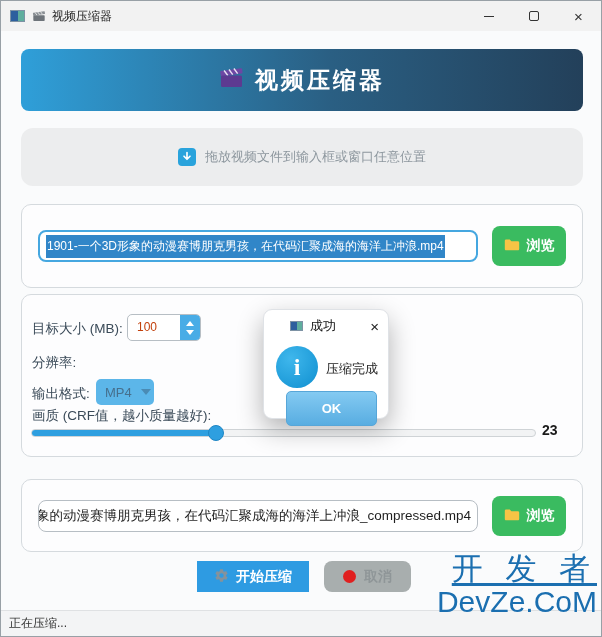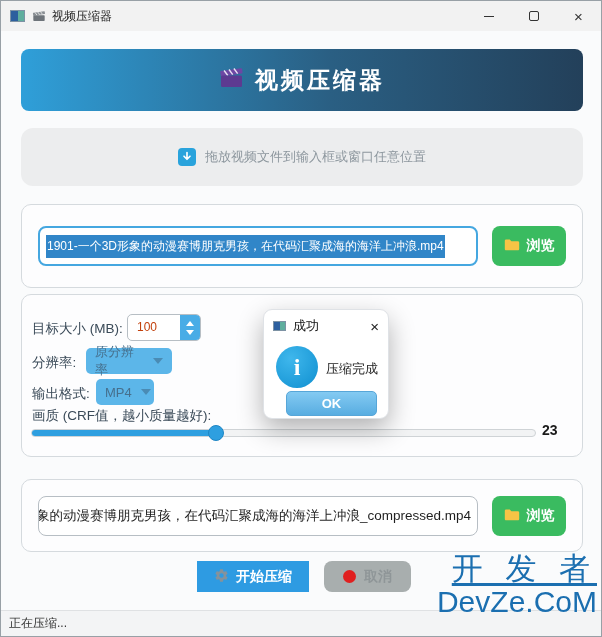--- a/index.html
+++ b/index.html
@@ -36,21 +36,21 @@
              display:flex; align-items:center; justify-content:center; }
 
   
   .group { position:absolute; left:20px; width:562px; background:#fdfdfe;
            border:1px solid #d5dade; border-radius:10px; }
   .g-input  { top:203px; height:84px; }
   .g-set    { top:293px; height:163px; }
   .g-output { top:478px; height:73px; }
 
   .file-row { display:flex; align-items:center; height:100%; padding:0 16px; gap:14px; }
-  .file-input { flex:1; height:40px; background:#fff; border:1px solid #b7bec4; border-radius:8px;
+  .file-input { flex:1; height:32px; background:#fff; border:1px solid #b7bec4; border-radius:8px;
                 padding:0 6px; display:flex; align-items:center; overflow:hidden;
                 white-space:nowrap; }
   .file-input.focused { border:2px solid #45a7e0; }
   .sel-text { background:#3186c8; color:#fff; font-size:12px; padding:3px 1px; white-space:nowrap; }
   .plain-text { color:#1f1f1f; font-size:13.5px; white-space:nowrap; }
   .clip-right { justify-content:flex-end; }
   .browse-btn { width:74px; height:40px; background:#3abb60; border-radius:8px; border:none;
                 color:#fff; font-weight:bold; font-size:14px; display:flex; align-items:center;
                 justify-content:center; gap:7px; cursor:pointer; }
 
@@ -79,32 +79,32 @@
                  border-radius:4px; }
   .slider-thumb { position:absolute; top:-5px; width:16px; height:16px; border-radius:50%;
                   background:#2e9fe0; border:1px solid #1f86c4; margin-left:-8px; cursor:pointer; }
   .crf-value { position:absolute; left:520px; top:127px; font-size:14px; font-weight:bold;
                color:#1a1a1a; }
 
   
   .dialog { position:absolute; left:262px; top:308px; width:126px; height:110px; background:#fff;
             border:1px solid #dfe2e6; border-radius:9px; box-shadow:0 10px 26px rgba(0,0,0,.3);
             z-index:40; }
-  .dlg-titlebar { display:flex; align-items:center; padding:7px 9px 0 9px; }
+  .dlg-titlebar { display:flex; align-items:center; padding:7px 9px 0 26px; }
   .dlg-icon { width:13px; height:10px; border:1px solid #7d92a4;
               background:linear-gradient(90deg,#2d5f9e 55%, #5fae9e 55%); }
   .dlg-title { font-size:13px; color:#111; margin-left:7px; }
   .dlg-close { margin-left:auto; font-size:15px; color:#222; cursor:pointer; line-height:1; }
   .info-circle { position:absolute; left:12px; top:36px; width:42px; height:42px; border-radius:50%;
                  background:radial-gradient(circle at 35% 30%, #3fb7ec, #0f8fd0);
                  color:#fff; display:flex; align-items:center; justify-content:center;
                  font-family:"Liberation Serif","DejaVu Serif",serif;
                  font-size:24px; font-weight:bold; }
   .dlg-msg { position:absolute; left:62px; top:50px; font-size:13px; color:#222; }
-  .ok-btn { position:absolute; left:22px; top:81px; width:91px; height:25px; border-radius:5px;
+  .ok-btn { position:absolute; left:22px; top:81px; width:91px; height:35px; border-radius:5px;
             background:linear-gradient(#84caf2,#58ade1); border:1px solid #57a6d8; color:#fff;
             font-size:13px; font-weight:bold; cursor:pointer; }
 
   
   .start-btn { position:absolute; left:196px; top:560px; width:112px; height:31px;
                background:#2e9be2; border:none; border-radius:0; color:#fff; font-weight:bold;
                font-size:14px; display:flex; align-items:center; justify-content:center; gap:7px;
                cursor:pointer; }
   .cancel-btn { position:absolute; left:323px; top:560px; width:87px; height:31px;
                 background:#a8aeae; border:none; border-radius:8px; color:#8f9698; font-weight:bold;
@@ -196,24 +196,20 @@
     <span class="set-label" style="left:10px; top:25px;">目标大小 (MB):</span>
     <div class="spin-box">
       <span class="spin-val">100</span>
       <span class="spinner">
         <span class="tri-up"></span>
         <span class="tri-down"></span>
       </span>
     </div>
 
     <span class="set-label" style="left:10px; top:59px;">分辨率:</span>
-    <div class="dropdown dd-res">
-      <span class="dd-text">原分辨率</span>
-      <span class="dd-arrow"></span>
-    </div>
 
     <span class="set-label" style="left:10px; top:90px;">输出格式:</span>
     <div class="dropdown dd-fmt">
       <span class="dd-text">MP4</span>
       <span class="dd-arrow"></span>
     </div>
 
     <span class="set-label" style="left:10px; top:112px;">画质 (CRF值，越小质量越好):</span>
     <div class="slider">
       <div class="slider-fill" style="width: 36.5%;"></div>

